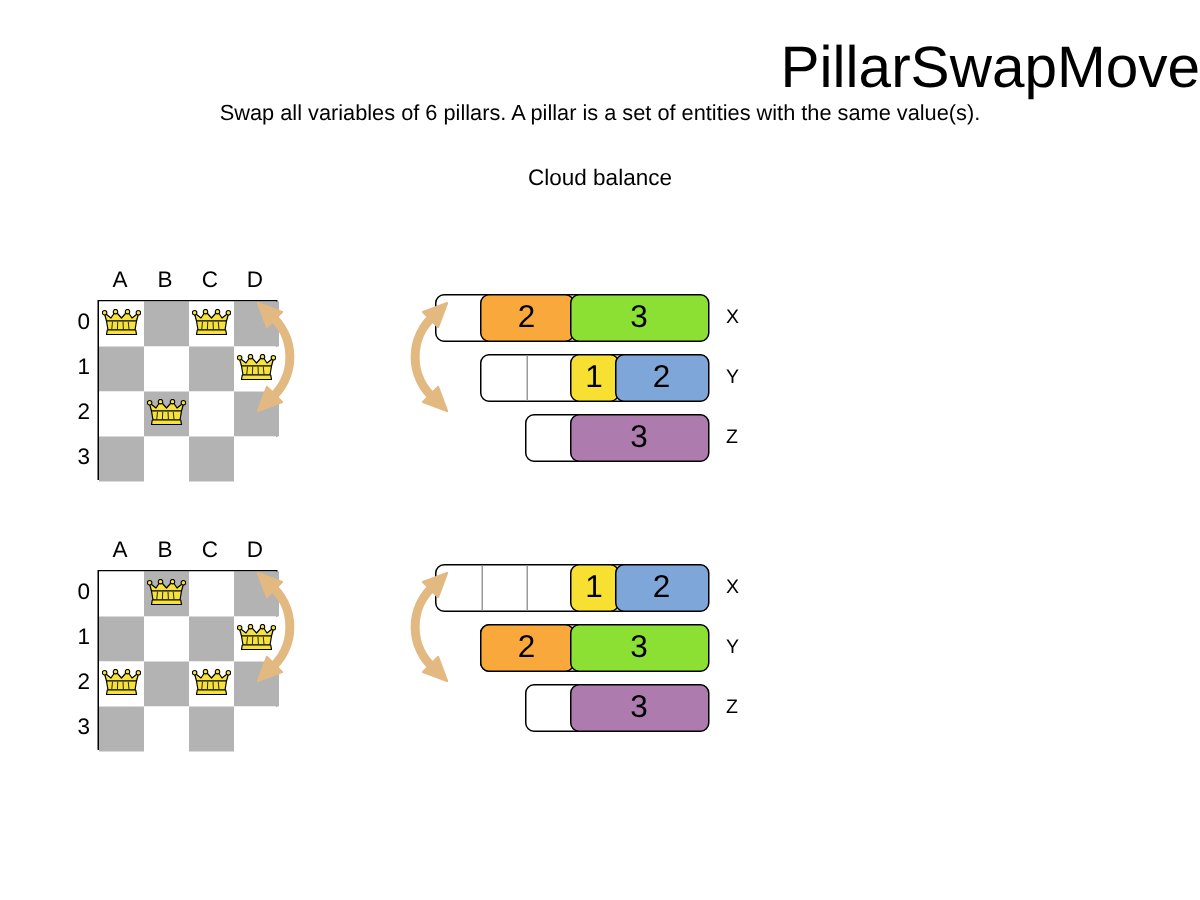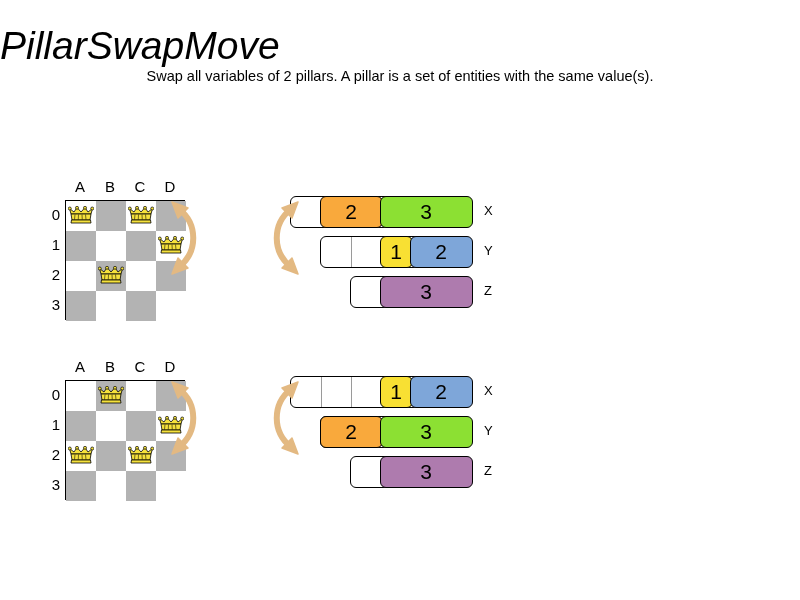--- a/index.html
+++ b/index.html
@@ -7,23 +7,23 @@
     margin: 0; padding: 0;
     width: 800px; height: 600px;
     background: #ffffff;
     font-family: "Liberation Sans", sans-serif;
     overflow: hidden;
   }
   #root { position: relative; width: 800px; height: 600px; }
 
   .page-title {
     position: absolute; left: 0; top: 26px; width: 800px;
-    text-align: left;
+    text-align: right;
     font-size: 39px; font-weight: 400; color: #000000;
-    line-height: 1.0; letter-spacing: 0px; font-style: italic;
+    line-height: 1.0; letter-spacing: 0px;
   }
   .page-subtitle {
     position: absolute; left: 0; top: 68px; width: 800px;
     text-align: center;
     font-size: 14.5px; color: #000000;
   }
 
   .section-header {
     position: absolute; font-size: 15px; color: #000000; text-align: center;
   }
@@ -88,22 +88,23 @@
     position: absolute; top: 7px;
     font-size: 13px; color: #000000;
   }
 </style>
 </head>
 <body>
 
 <div id="root">
 
   <div class="page-title">PillarSwapMove</div>
-  <div class="page-subtitle">Swap all variables of 2 pillars. A pillar is a set of entities with the same value(s).</div>
-
+  <div class="page-subtitle">Swap all variables of 6 pillars. A pillar is a set of entities with the same value(s).</div>
+
+  <div class="section-header" id="hdr-cloud">Cloud balance</div>
 
   <div class="board-block" id="board-before" style="left:20px; top:178px;">
       <div class="file-labels">
         <div class="file-label" style="left: 0px; top: 0px;">A</div>
         <div class="file-label" style="left: 30px; top: 0px;">B</div>
         <div class="file-label" style="left: 60px; top: 0px;">C</div>
         <div class="file-label" style="left: 90px; top: 0px;">D</div>
       </div>
       <div class="rank-labels">
         <div class="rank-label" style="top: 6px;">0</div>

